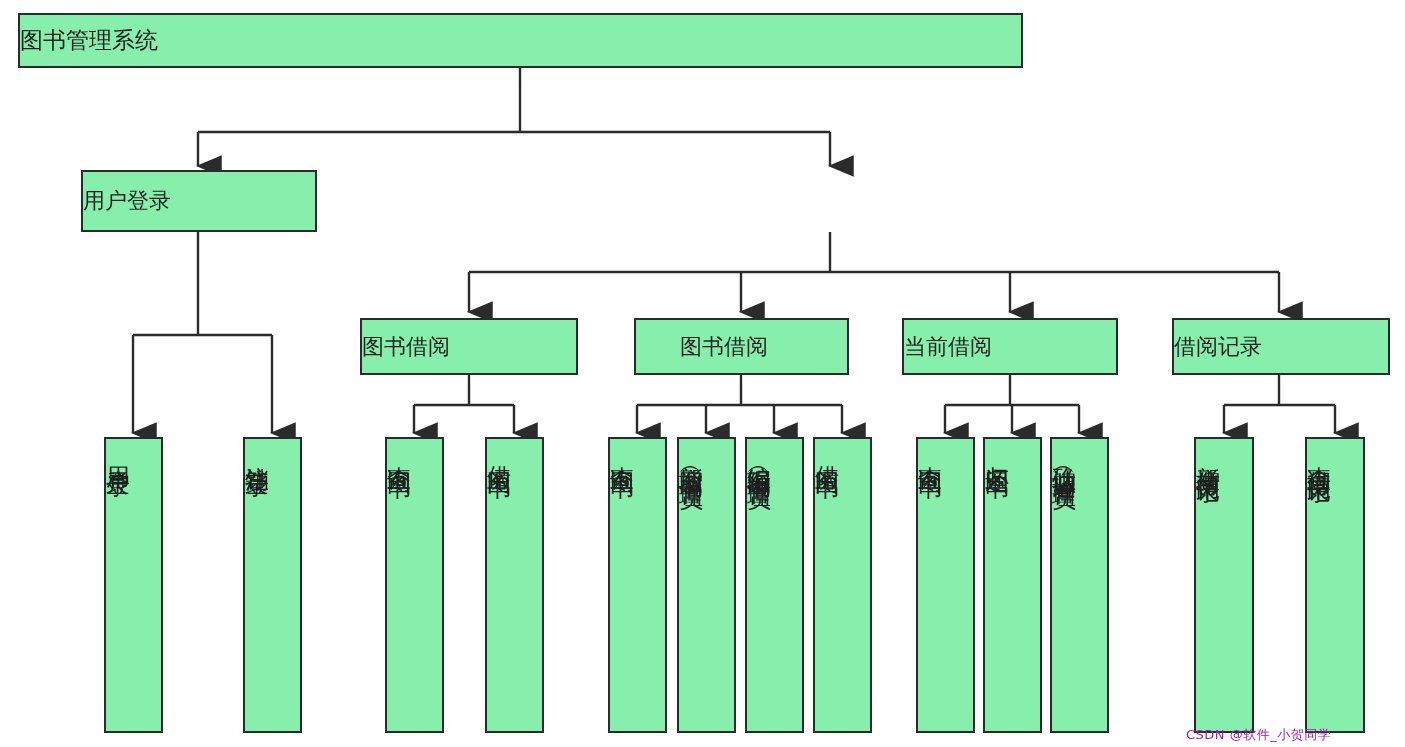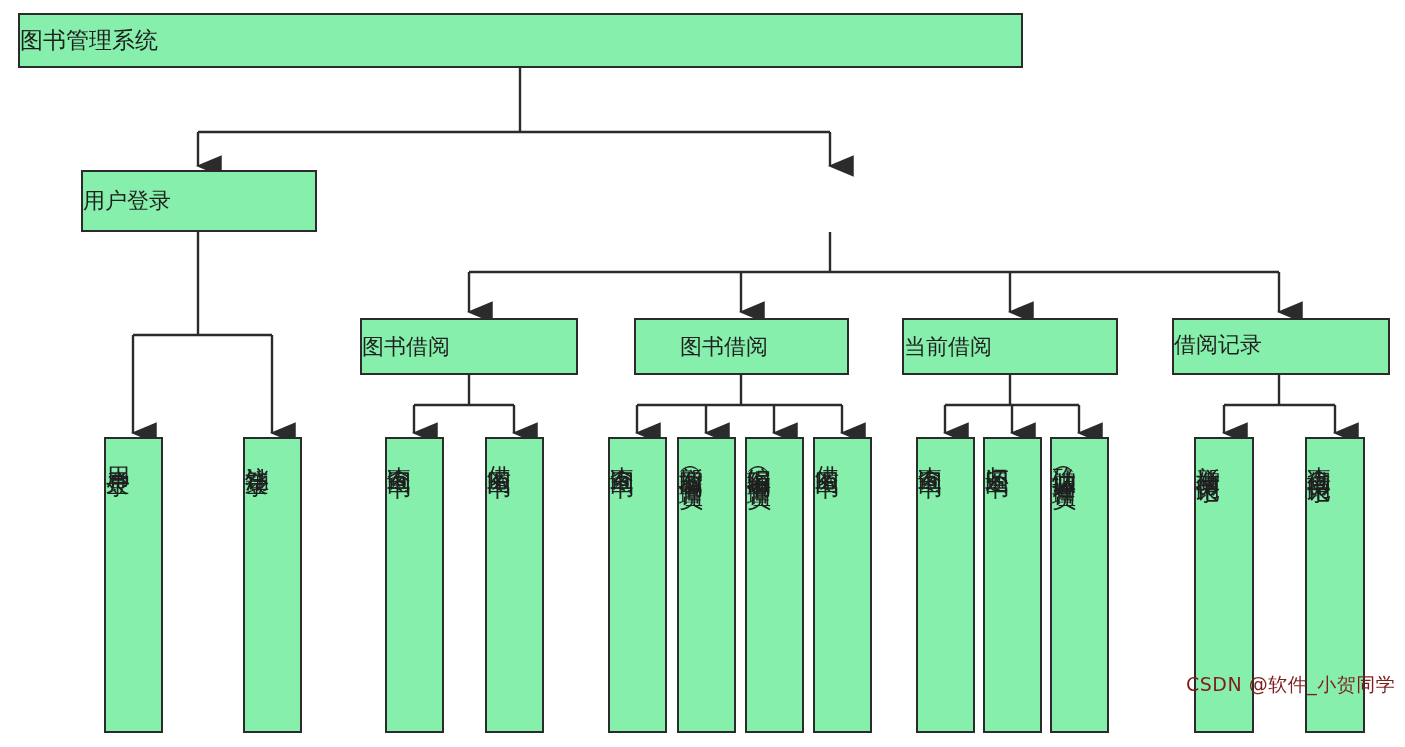--- a/index.html
+++ b/index.html
@@ -56,23 +56,23 @@
   .node.vert .node-label {
     writing-mode: vertical-rl;
     text-orientation: upright;
     font-size: 24px;
     letter-spacing: 3px;
     line-height: 1;
   }
   .watermark {
     position: absolute;
     left: 1186px;
-    top: 672px;
-    font-size: 19px;
-    color: #7f1d1d;
+    top: 726px;
+    font-size: 13px;
+    color: #a21caf;
     letter-spacing: 0.5px;
     white-space: nowrap;
     z-index: 3;
   }
 </style>
 </head>
 <body>
 
 <div id="diagram">
 
@@ -142,21 +142,21 @@
   </div>
 
   <div class="node horiz" style="left:634px; top:318px; width:215px; height:57px;padding-left:44px;">
     <span class="node-label">图书借阅</span>
   </div>
 
   <div class="node horiz" style="left:902px; top:318px; width:216px; height:57px;">
     <span class="node-label">当前借阅</span>
   </div>
 
-  <div class="node horiz" style="left:1172px; top:318px; width:218px; height:57px;font-family:Liberation Mono, monospace;">
+  <div class="node horiz" style="left:1172px; top:318px; width:218px; height:57px;">
     <span class="node-label">借阅记录</span>
   </div>
 
   <div class="node vert" style="left:104px; top:437px; width:59px; height:296px;">
     <span class="node-label">用户登录</span>
   </div>
 
   <div class="node vert" style="left:243px; top:437px; width:59px; height:296px;">
     <span class="node-label">注销登录</span>
   </div>

